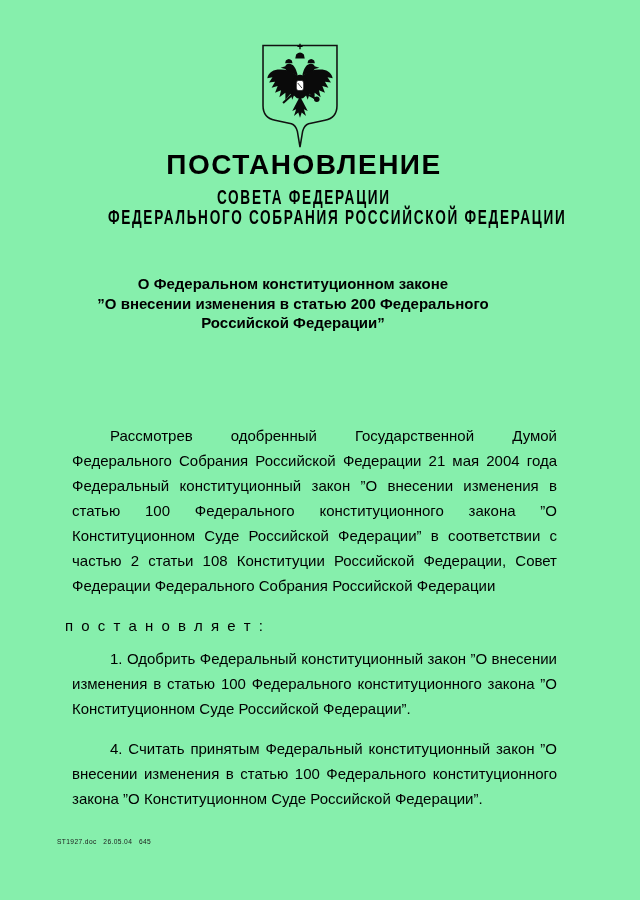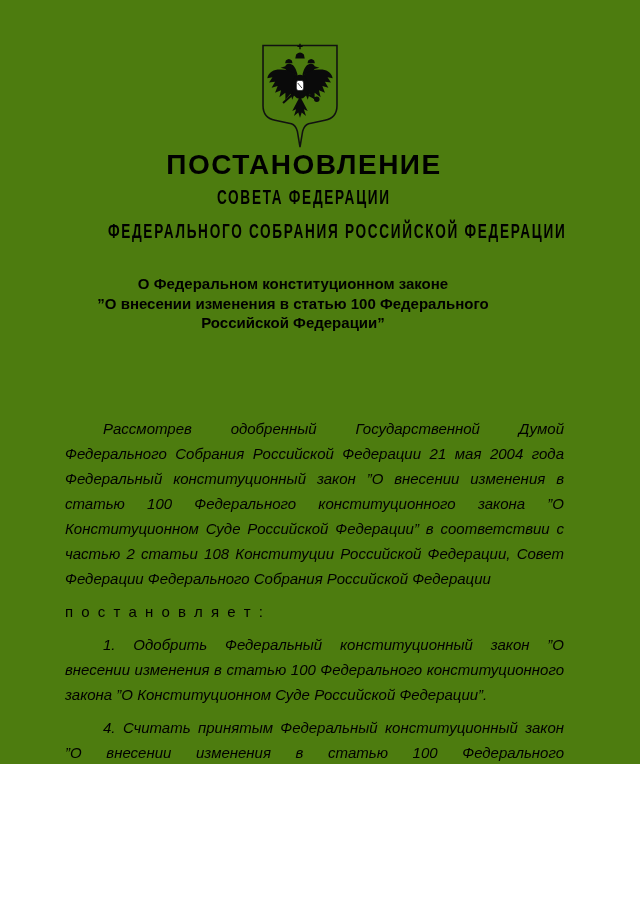--- a/index.html
+++ b/index.html
@@ -1,19 +1,19 @@
 <!DOCTYPE html>
 <html><head>
 <meta charset="utf-8">
 <style>
   html,body{margin:0;padding:0;background:#ffffff;}
   .page{
     position:relative;
-    width:640px;height:764px;
-    background:#4d7c0f;
+    width:640px;height:900px;
+    background:#86efac;
     color:#000;
     font-family:"Liberation Sans", sans-serif;
     overflow:hidden;
   }
   .arms{position:absolute;left:257px;top:42px;width:86px;height:112px;}
   .arms svg{display:block;width:100%;height:100%;}
   .h-post{
     position:absolute;left:0;top:149px;width:608px;
     text-align:center;
     font-size:28px;font-weight:bold;letter-spacing:1.5px;
@@ -23,37 +23,36 @@
   .h-org .cond{
     display:inline-block;
     transform:scaleX(0.68);
     transform-origin:50% 50%;
     font-size:20px;
     letter-spacing:2.5px;
     white-space:nowrap;
     color:#000;
   }
   .h-org1{top:186px;}
-  .h-org2{top:220px;}
+  .h-org2{top:206px;}
   .title-block{
     position:absolute;left:47px;top:274px;width:492px;
     text-align:center;
     font-size:15px;font-weight:bold;line-height:19.5px;
     color:#000;
   }
   .body-text{
     position:absolute;left:57px;top:408px;width:515px;
     font-size:15px;line-height:25px;
     color:#000;
   }
   .para{
-    margin:8px;
+    margin:15px;
     text-align:justify;
     text-indent:38px;
-    font-style:italic;
   }
   .resolve{
     margin:8px;
     letter-spacing:2px;
     text-align:left;
   }
   .item1{margin-top:3px;}
   .footer{
     position:absolute;left:57px;top:838px;
     font-size:7px;
@@ -107,21 +106,21 @@
   <div class="h-post">ПОСТАНОВЛЕНИЕ</div>
   <div class="h-org h-org1">
     <span class="cond">СОВЕТА ФЕДЕРАЦИИ</span>
   </div>
   <div class="h-org h-org2">
     <span class="cond">ФЕДЕРАЛЬНОГО СОБРАНИЯ РОССИЙСКОЙ ФЕДЕРАЦИИ</span>
   </div>
 
   <div class="title-block">
     <div>О Федеральном конституционном законе</div>
-    <div>”О внесении изменения в статью 100 Федерального</div>
+    <div>”О внесении изменения в статью 200 Федерального</div>
     <div>Российской Федерации”</div>
   </div>
 
   <div class="body-text">
     <p class="para">Рассмотрев одобренный Государственной Думой Федерального Собрания Российской Федерации 21 мая 2004 года Федеральный конституционный закон ”О внесении изменения в статью 100 Федерального конституционного закона ”О Конституционном Суде Российской Федерации” в соответствии с частью 2 статьи 108 Конституции Российской Федерации, Совет Федерации Федерального Собрания Российской Федерации</p>
     <p class="resolve">п о с т а н о в л я е т :</p>
     <p class="para item1">1. Одобрить Федеральный конституционный закон ”О внесении изменения в статью 100 Федерального конституционного закона ”О Конституционном Суде Российской Федерации”.</p>
     <p class="para">4. Считать принятым Федеральный конституционный закон ”О внесении изменения в статью 100 Федерального конституционного закона ”О Конституционном Суде Российской Федерации”.</p>
   </div>
 

